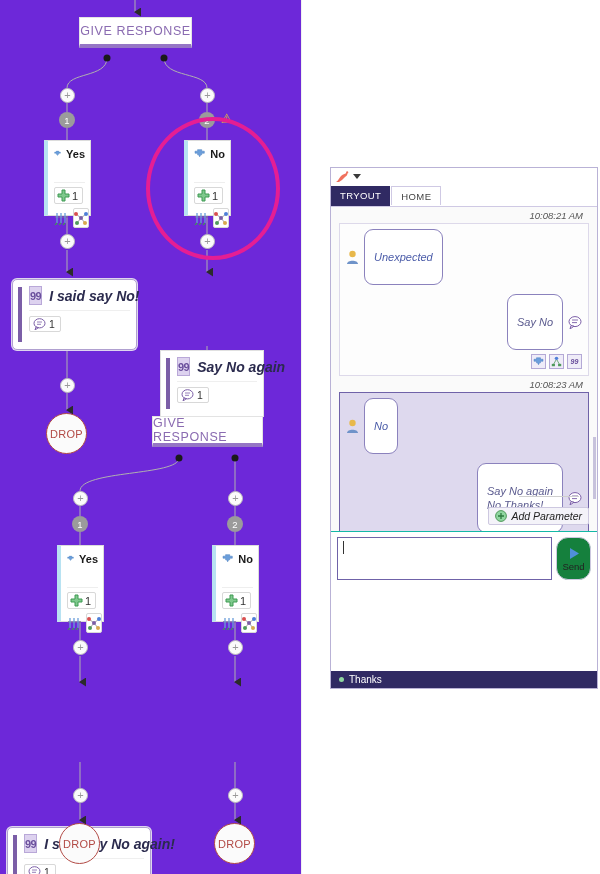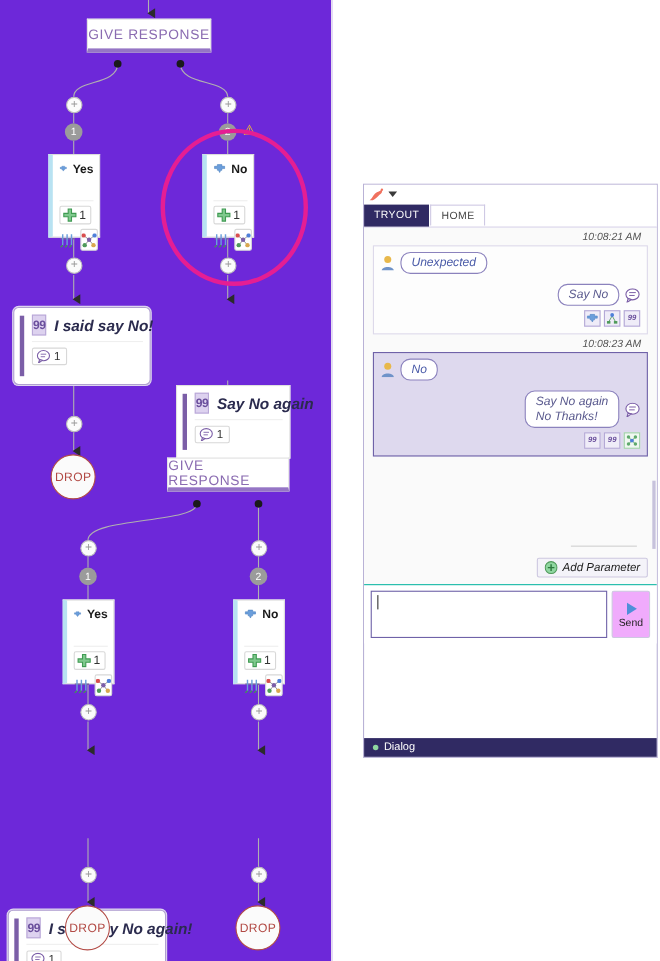--- a/index.html
+++ b/index.html
@@ -107,36 +107,36 @@
   #msgs{position:relative;height:324px;background:#fafafa;overflow:hidden;
     border-bottom:1px solid #14b8a6;font-style:italic;}
   .stamp{text-align:right;font-size:9.5px;color:#555;padding:3px 14px 2px 0;}
   .bubble-grp{margin:0 8px;border:1px solid #ddd9ea;background:#fdfdfd;padding:5px 6px 6px 6px;}
   .bubble-grp.sel{border:1px solid #6f62a8;background:#ded9ee;}
   .row-l{display:flex;align-items:center;gap:5px;}
   .row-r{display:flex;align-items:center;justify-content:flex-end;gap:5px;margin-top:9px;}
   .row-icons{display:flex;justify-content:flex-end;gap:3px;margin-top:4px;}
   .pill{
     border:1px solid #8b82bd;border-radius:9px;background:#ffffff;
-    padding:2px 9px;font-size:11px;color:#5a5a8e;white-space:pre-line;line-height:14px;
+    padding:20px 9px;font-size:11px;color:#5a5a8e;white-space:pre-line;line-height:14px;
   }
   .pill.usr{color:#4a5ba8;}
   .sq{width:15px;height:15px;border:1px solid #b4a9d6;background:#efecf8;
     display:flex;align-items:center;justify-content:center;box-sizing:border-box;}
   #addparam{
     position:absolute;right:8px;bottom:6px;
     border:1px solid #cdc8e0;background:#f4f3f9;border-radius:2px;
     display:flex;align-items:center;gap:4px;padding:2px 6px;font-size:10.5px;color:#222;
   }
   #sep{position:absolute;right:18px;bottom:34px;width:60px;height:1px;background:#cfcfcf;}
   #input-area{display:flex;gap:4px;padding:5px 6px;background:#fff;align-items:stretch;}
   #textbox{flex:1;height:43px;border:1px solid #6f62a8;background:#fff;box-sizing:border-box;
     padding:3px 5px;position:relative;}
   .caret{display:inline-block;width:1px;height:13px;background:#333;vertical-align:top;}
-  #sendbtn{width:33px;border:1px solid #cdc8e0;background:#f0abfc;border-radius:2px;
+  #sendbtn{width:33px;border:1px solid #cdc8e0;background:#15803d;border-radius:12px;
     display:flex;flex-direction:column;align-items:center;justify-content:center;gap:0px;
     font-size:9.5px;color:#222;}
   #statusbar{position:absolute;left:0;right:0;bottom:0;height:17px;background:#302a63;
     color:#ffffff;font-size:10px;display:flex;align-items:center;gap:5px;padding:0 8px;}
   .dot{width:5px;height:5px;border-radius:50%;background:#8fd6a0;}
   #vscroll{position:absolute;right:0;top:60px;width:5px;height:240px;}
   #vthumb{position:absolute;right:1px;top:170px;width:3px;height:62px;background:#c7c2dc;}
 </style>
 </head>
 <body>
@@ -541,15 +541,15 @@
     <div id="sendbtn">
       <svg width="16" height="15" viewBox="0 0 16 15">
         <path d="M4,2 L13,7.5 L4,13 Z" fill="#4f8fd9"></path>
       </svg>
       <span>Send</span>
     </div>
   </div>
 
   <div id="statusbar">
     <span class="dot"></span>
-    <span>Dialog</span>
+    <span>Thanks</span>
   </div>
 </div>
 
 </body></html>

